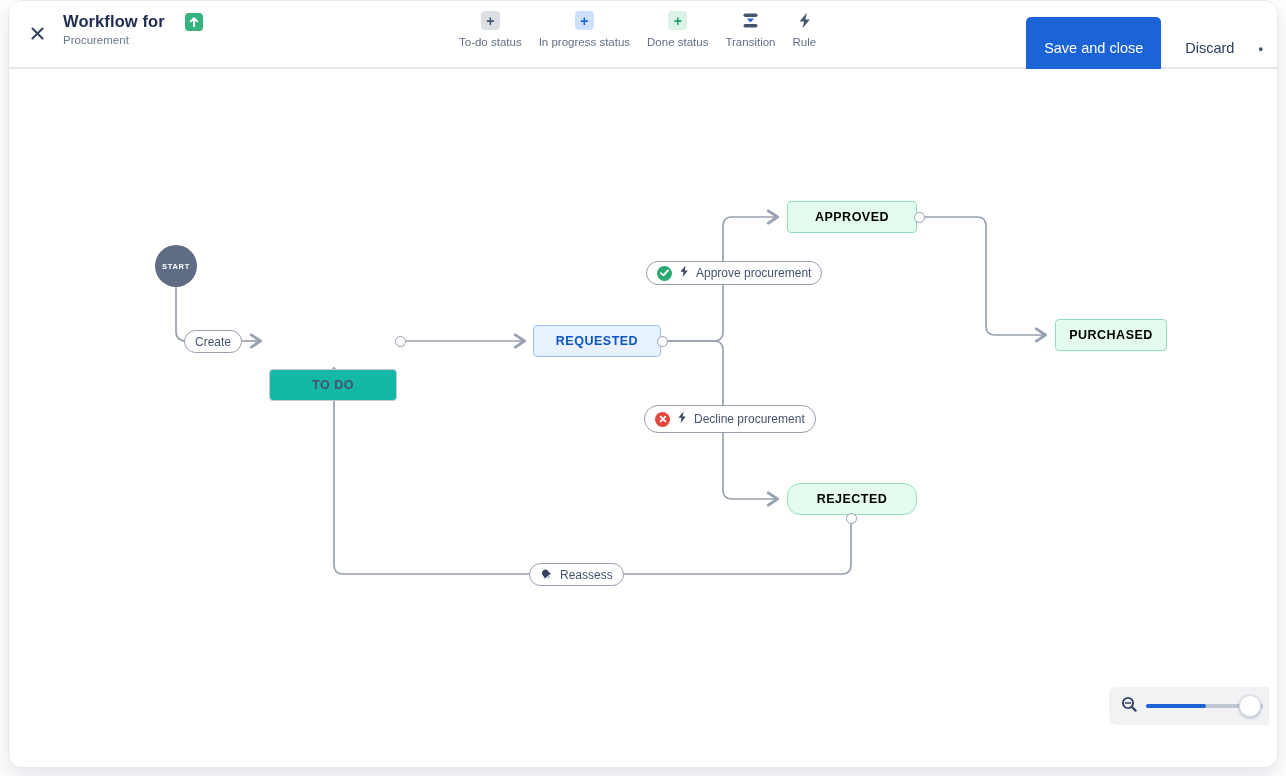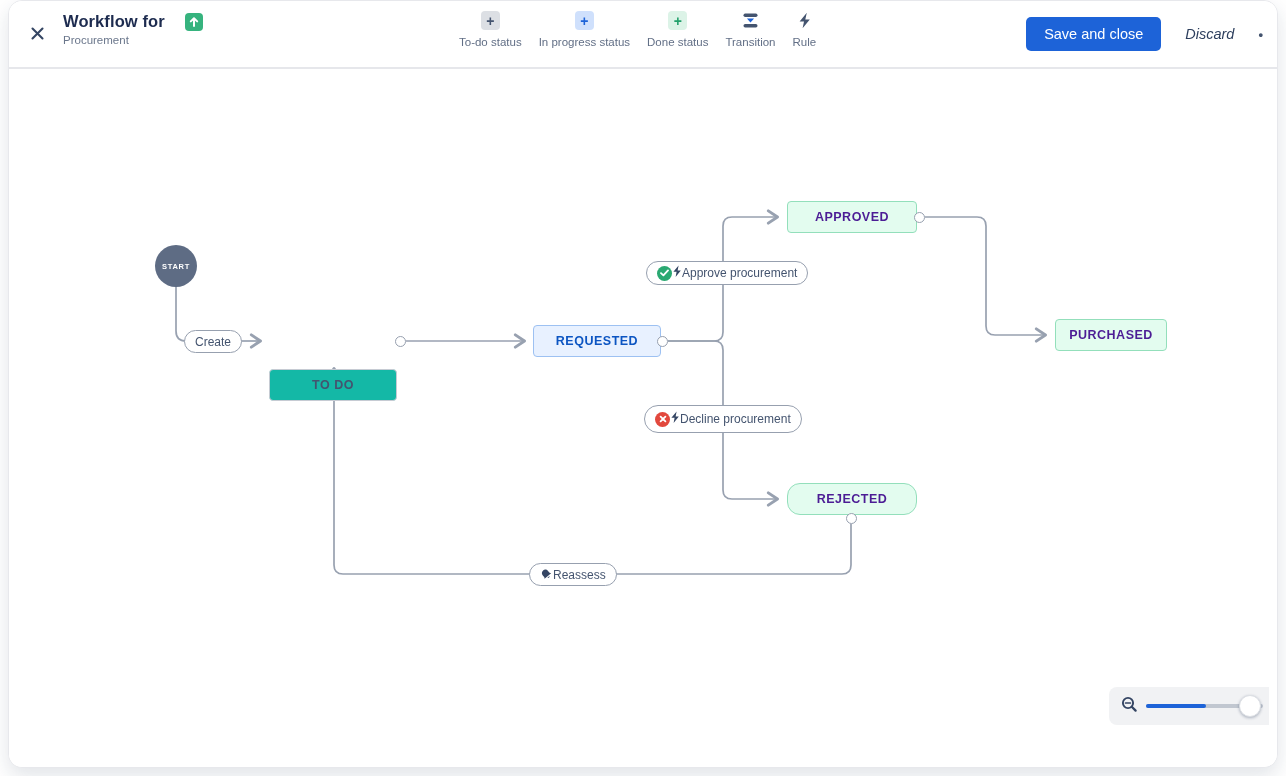--- a/index.html
+++ b/index.html
@@ -16,32 +16,32 @@
   .title-row { display:flex; align-items:center; gap:20px; }
   .page-title { font-size:16.5px; font-weight:700; color:#1D2B4F; letter-spacing:.1px; }
   .issue-icon { width:18px; height:18px; border-radius:4px; background:#36B37E; display:flex; align-items:center; justify-content:center; }
   .subtitle { font-size:11.5px; color:#6B778C; margin-top:3px; }
   .toolbar { position:absolute; left:450px; top:10px; display:flex; gap:17px; align-items:flex-start; }
   .tool-item { display:flex; flex-direction:column; align-items:center; gap:6px; background:transparent; border:none; cursor:pointer; }
   .tool-icon { width:19px; height:19px; border-radius:4px; display:flex; align-items:center; justify-content:center; font-size:14px; font-weight:700; }
   .tool-icon.plain { background:transparent; }
   .tool-label { font-size:11.5px; color:#626F86; white-space:nowrap; }
   .actions { position:absolute; right:14px; top:16px; display:flex; align-items:center; gap:24px; }
-  .save-btn { background:#1D63D8; color:#fff; font-size:14.5px; font-weight:500; border:none; border-radius:5px; padding:9px 18px; cursor:pointer; font-family:inherit; }
-  .discard-btn { background:transparent; border:none; color:#2C3E5D; font-size:14.5px; font-weight:500; cursor:pointer; font-family:inherit;font-style:italic; }
+  .save-btn { background:#1D63D8; color:#fff; font-size:14.5px; font-weight:500; border:none; border-radius:5px; padding:23px 18px; cursor:pointer; font-family:inherit; }
+  .discard-btn { background:transparent; border:none; color:#2C3E5D; font-size:14.5px; font-weight:500; cursor:pointer; font-family:inherit; }
   .more-dot { color:#44546F; font-size:13px; font-weight:700; }
   
   .canvas { position:relative; width:100%; height:700px; background:#fff; }
   .edges { position:absolute; left:0; top:-68px; width:1270px; height:768px; }
   .node { position:absolute; display:flex; align-items:center; justify-content:center; font-weight:700; font-size:12.5px; letter-spacing:.5px; border-radius:4px; cursor:pointer; }
   .node.todo { background:#14b8a6; border:1px solid #C6CBD3; color:#44546F;margin-top:44px; }
   .node.inprogress { background:#E8F1FF; border:1px solid #9DC1F2; color:#0C55C2; }
-  .node.done { background:#E3FCEF; border:1px solid #93DFBB; color:#4c1d95; }
+  .node.done { background:#E3FCEF; border:1px solid #93DFBB; color:#000000; }
   .start-node { position:absolute; width:42px; height:42px; border-radius:50%; background:#5E6C84; color:#fff; font-size:7.5px; font-weight:700; letter-spacing:.7px; display:flex; align-items:center; justify-content:center; cursor:pointer; }
-  .pill { position:absolute; background:#fff; border:1.5px solid #97A0AF; border-radius:999px; display:flex; align-items:center; gap:0; padding:0 10px; color:#44546F; font-size:12px; cursor:pointer; white-space:nowrap; }
+  .pill { position:absolute; background:#fff; border:1.5px solid #97A0AF; border-radius:999px; display:flex; align-items:center; gap:7px; padding:0 10px; color:#44546F; font-size:12px; cursor:pointer; white-space:nowrap; }
   .pill .badge { width:15px; height:15px; border-radius:50%; display:flex; align-items:center; justify-content:center; flex:0 0 auto; }
   .handle { position:absolute; width:11px; height:11px; border-radius:50%; background:#fff; border:1.5px solid #97A0AF; cursor:grab; }
   
   .zoom-ctl { position:absolute; left:1100px; top:618px; width:160px; height:38px; background:#F1F2F4; border-radius:8px 0 0 8px; display:flex; align-items:center; }
   .zoom-out-btn { background:transparent; border:none; cursor:pointer; margin-left:12px; display:flex; }
   .zoom-track { position:absolute; left:37px; top:17px; width:117px; height:4px; border-radius:2px; background:#C1C7D0; cursor:pointer; }
   .zoom-fill { position:absolute; left:0; top:0; height:4px; width:60px; border-radius:2px; background:#1D63D8; }
   .zoom-thumb { position:absolute; left:93px; top:-9px; width:22px; height:22px; border-radius:50%; background:#fff; border:1px solid #DCDFE4; box-shadow:0 1px 3px rgba(9,30,66,.3); cursor:grab; }
 </style>
 </head>

